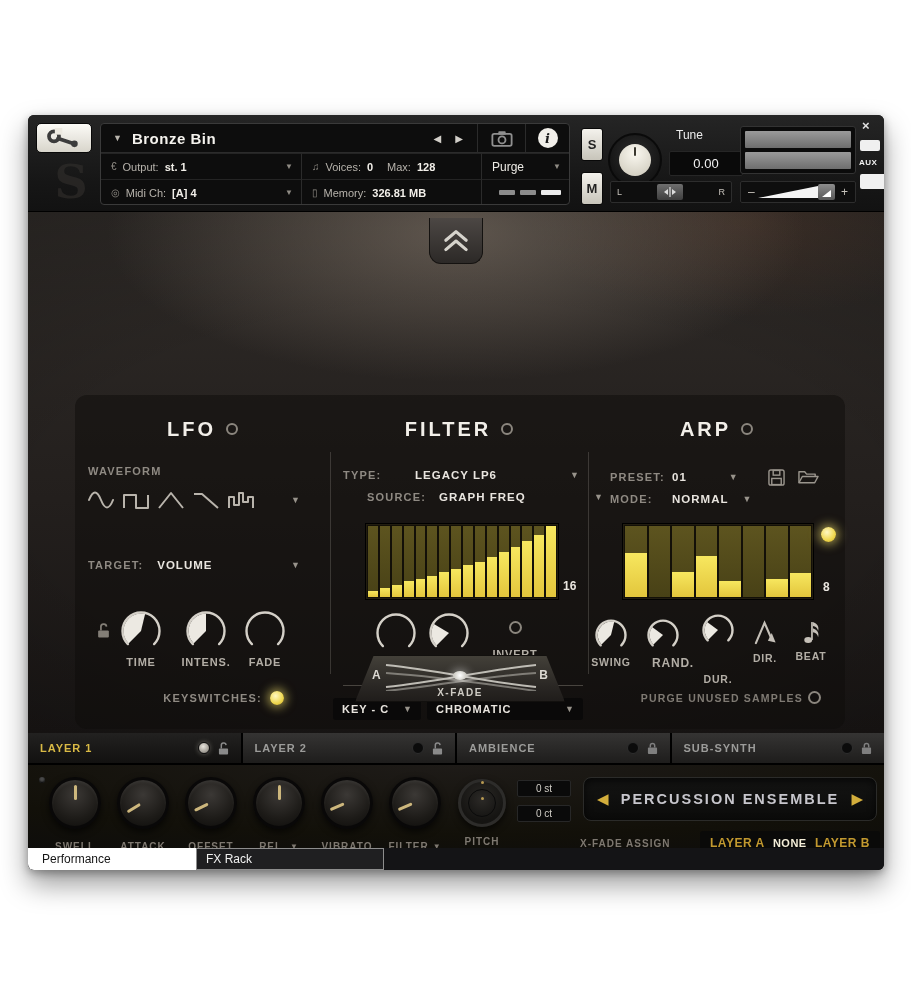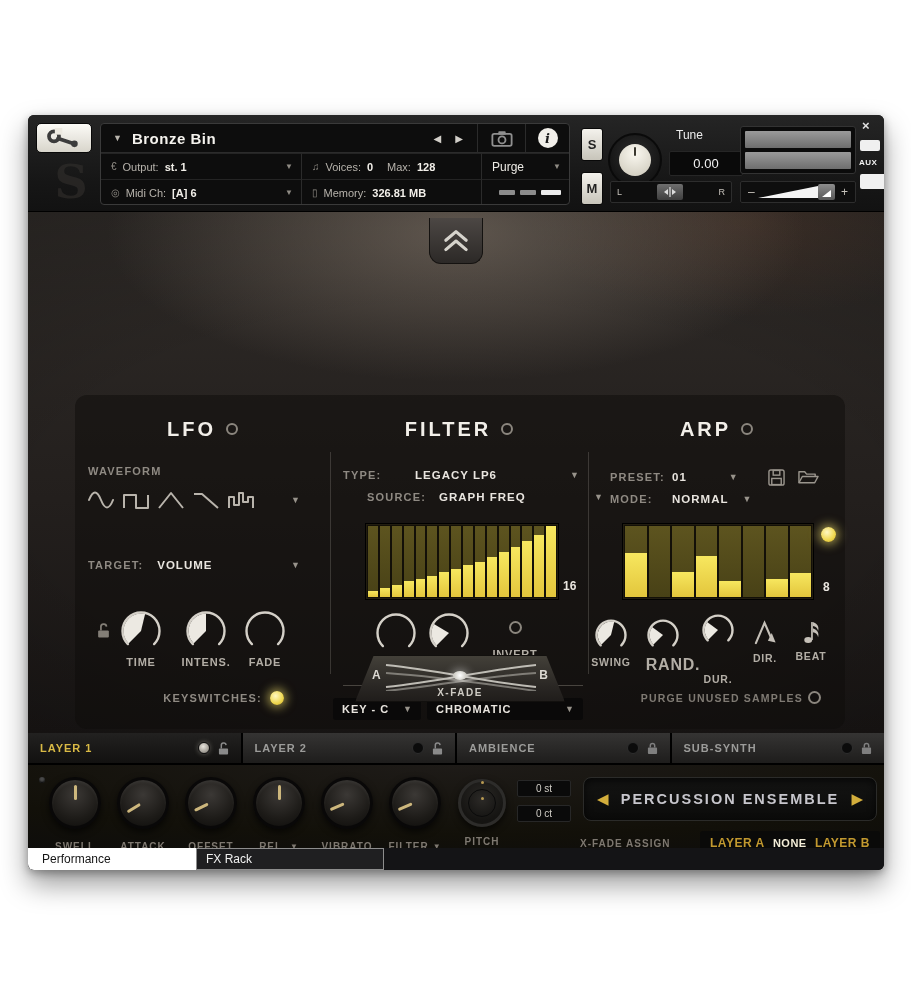--- a/index.html
+++ b/index.html
@@ -229,21 +229,21 @@
           <span style="margin-left:14px">Max:</span>
           <span class="hp-val">128</span>
         </div>
         <div class="hp-cell c3 purge-cell">
           <span>Purge</span>
           <span class="cell-caret">▼</span>
         </div>
         <div class="hp-cell c1">
           <span class="hp-ico">◎</span>
           <span>Midi Ch:</span>
-          <span class="hp-val">[A] 6</span>
+          <span class="hp-val">[A] 4</span>
           <span class="cell-caret">▼</span>
         </div>
         <div class="hp-cell c2">
           <span class="hp-ico">▯</span>
           <span>Memory:</span>
           <span class="hp-val">326.81 MB</span>
         </div>
         <div class="hp-cell c3 purge-bars">
           <span class="pbar"></span>
           <span class="pbar"></span>
@@ -544,21 +544,21 @@
           </div>
         <span class="plabel" style="font-size:10.5px;">SWING</span>
       </div>
       <div class="kgroup" style="position:absolute;left:563px;top:222px;width:50px;">
         <div>
             <svg width="36" height="36" viewBox="0 0 36 36">
               <path d="M 18 18 L 8.5 27.5 A 13.5 13.5 0 0 1 7.1 10.1 Z" fill="#ece9e2"></path>
               <path d="M 7.7 28.3 A 14.5 14.5 0 1 1 28.3 28.3" fill="none" stroke="#d4d0c8" stroke-width="2.4" stroke-linecap="round"></path>
             </svg>
           </div>
-        <span class="plabel" style="font-size:16px;margin-left:20px;">RAND.</span>
+        <span class="plabel" style="font-size:12px;margin-left:20px;">RAND.</span>
       </div>
       <div class="kgroup" style="position:absolute;left:618px;top:217px;width:50px;gap:25px;">
         <div>
             <svg width="36" height="36" viewBox="0 0 36 36">
               <path d="M 18 18 L 8.5 27.5 A 13.5 13.5 0 0 1 7.1 10.1 Z" fill="#ece9e2"></path>
               <path d="M 7.7 28.3 A 14.5 14.5 0 1 1 28.3 28.3" fill="none" stroke="#d4d0c8" stroke-width="2.4" stroke-linecap="round"></path>
             </svg>
           </div>
         <span class="plabel" style="font-size:10.5px;">DUR.</span>
       </div>

